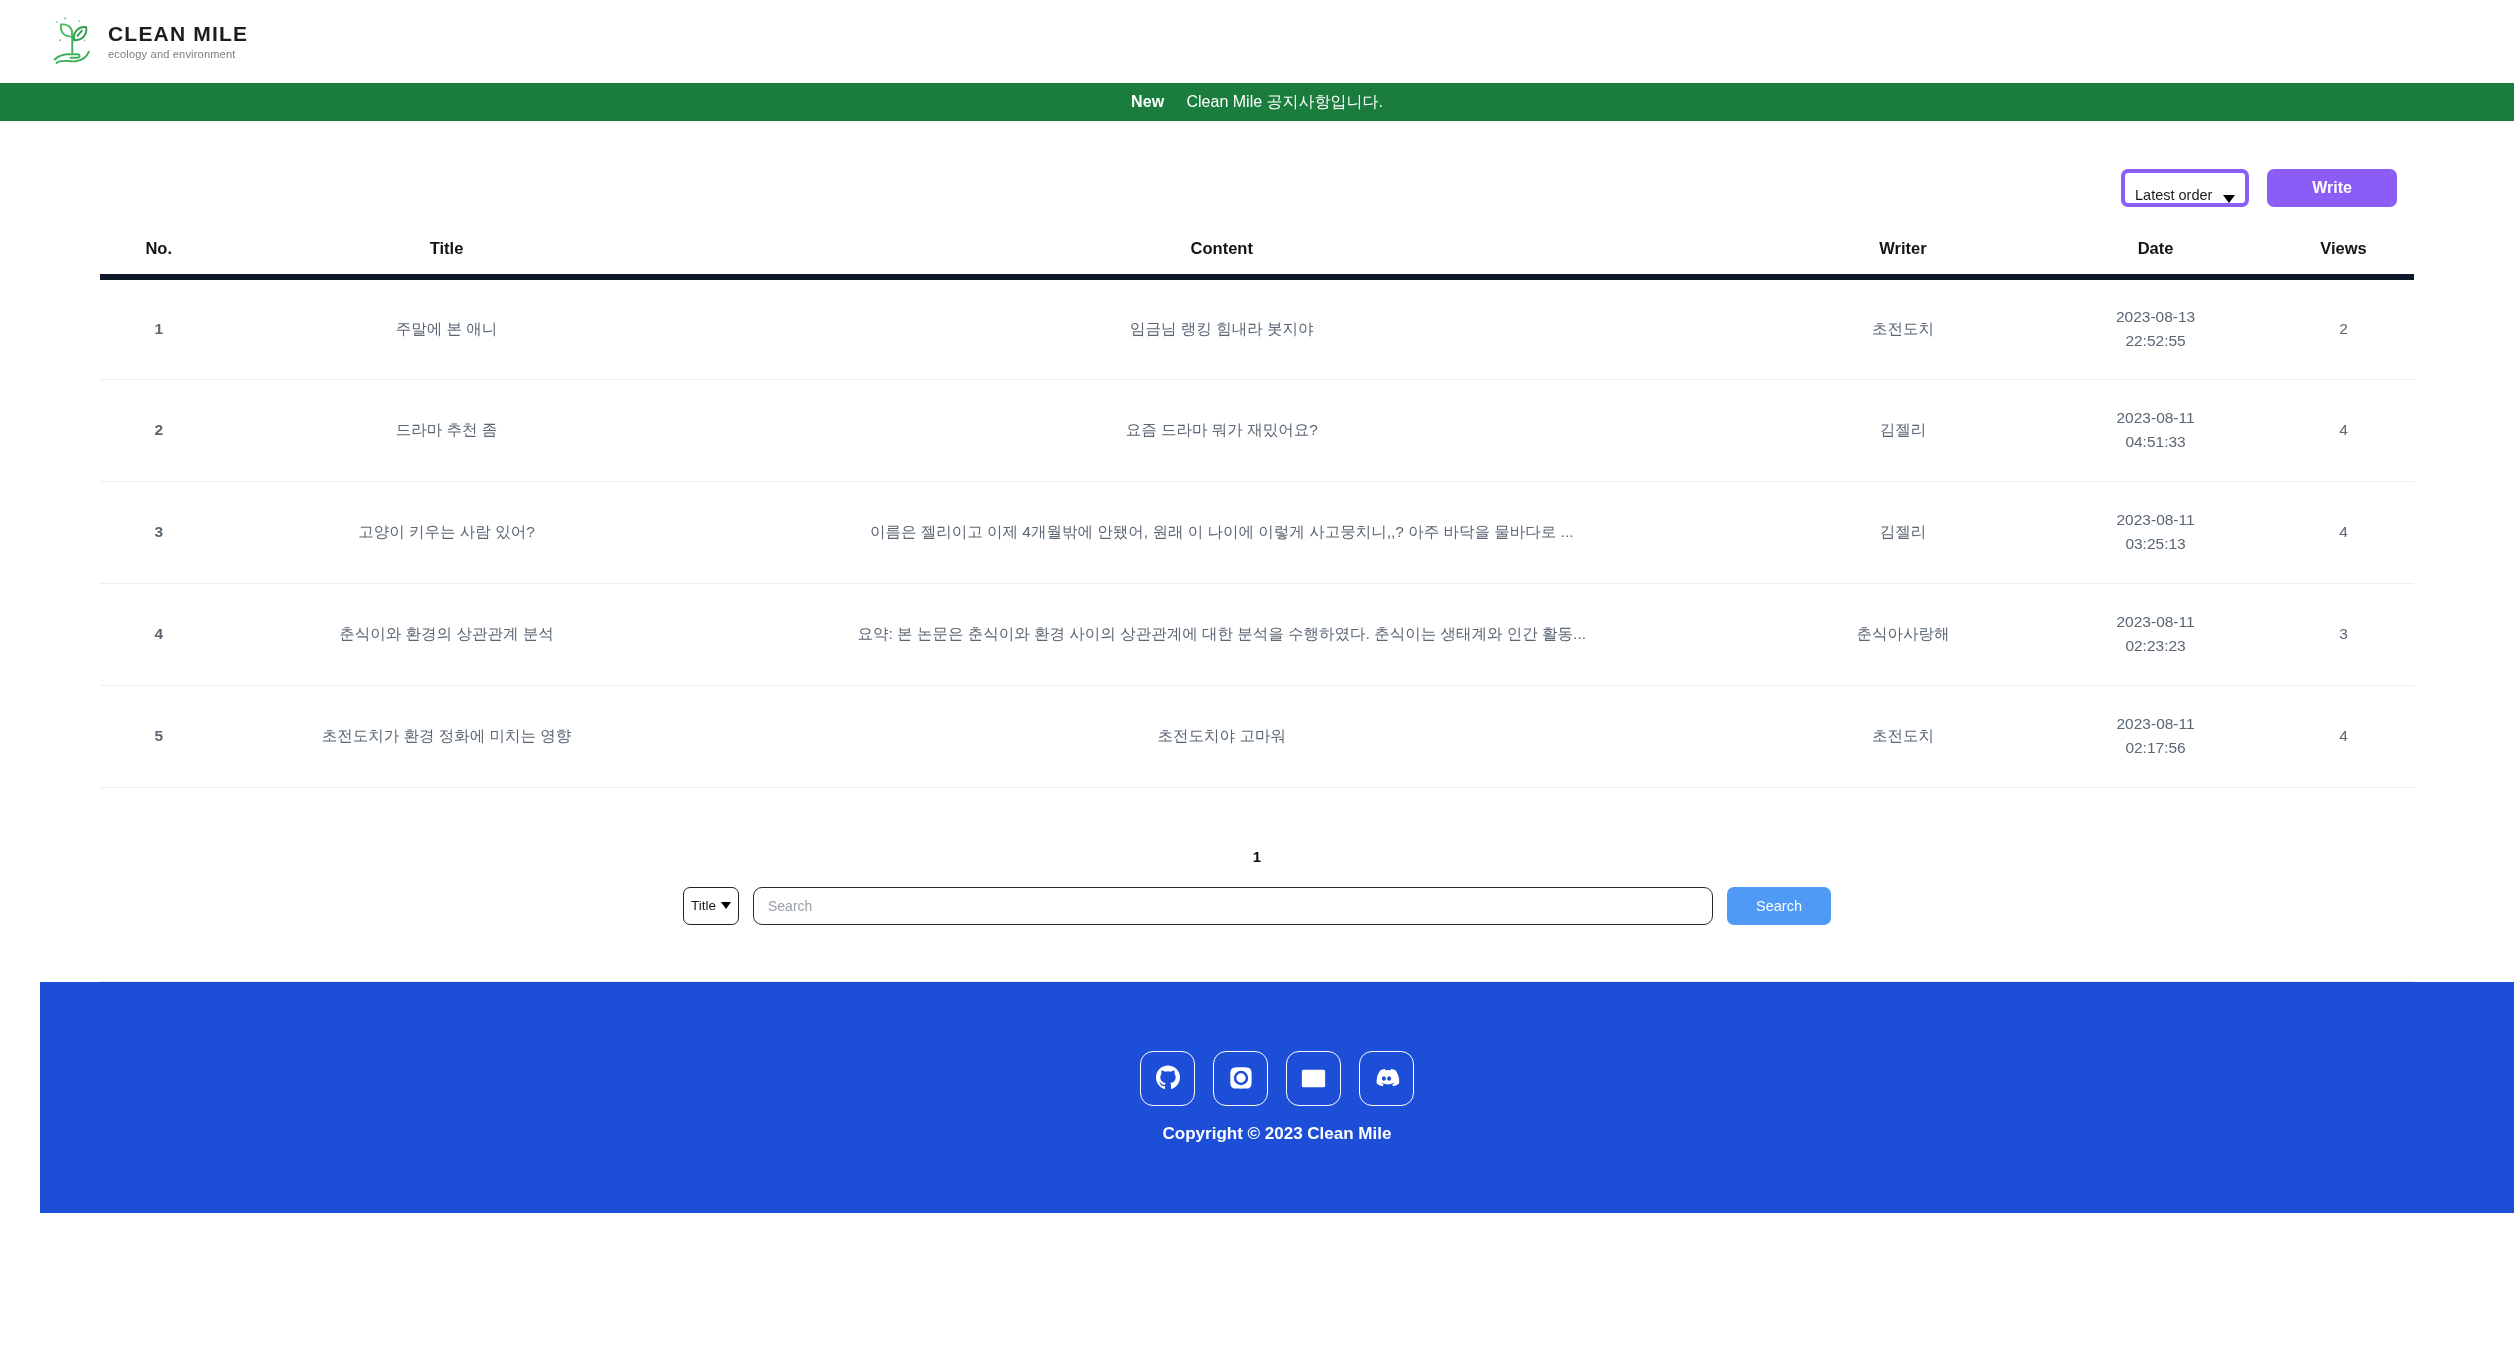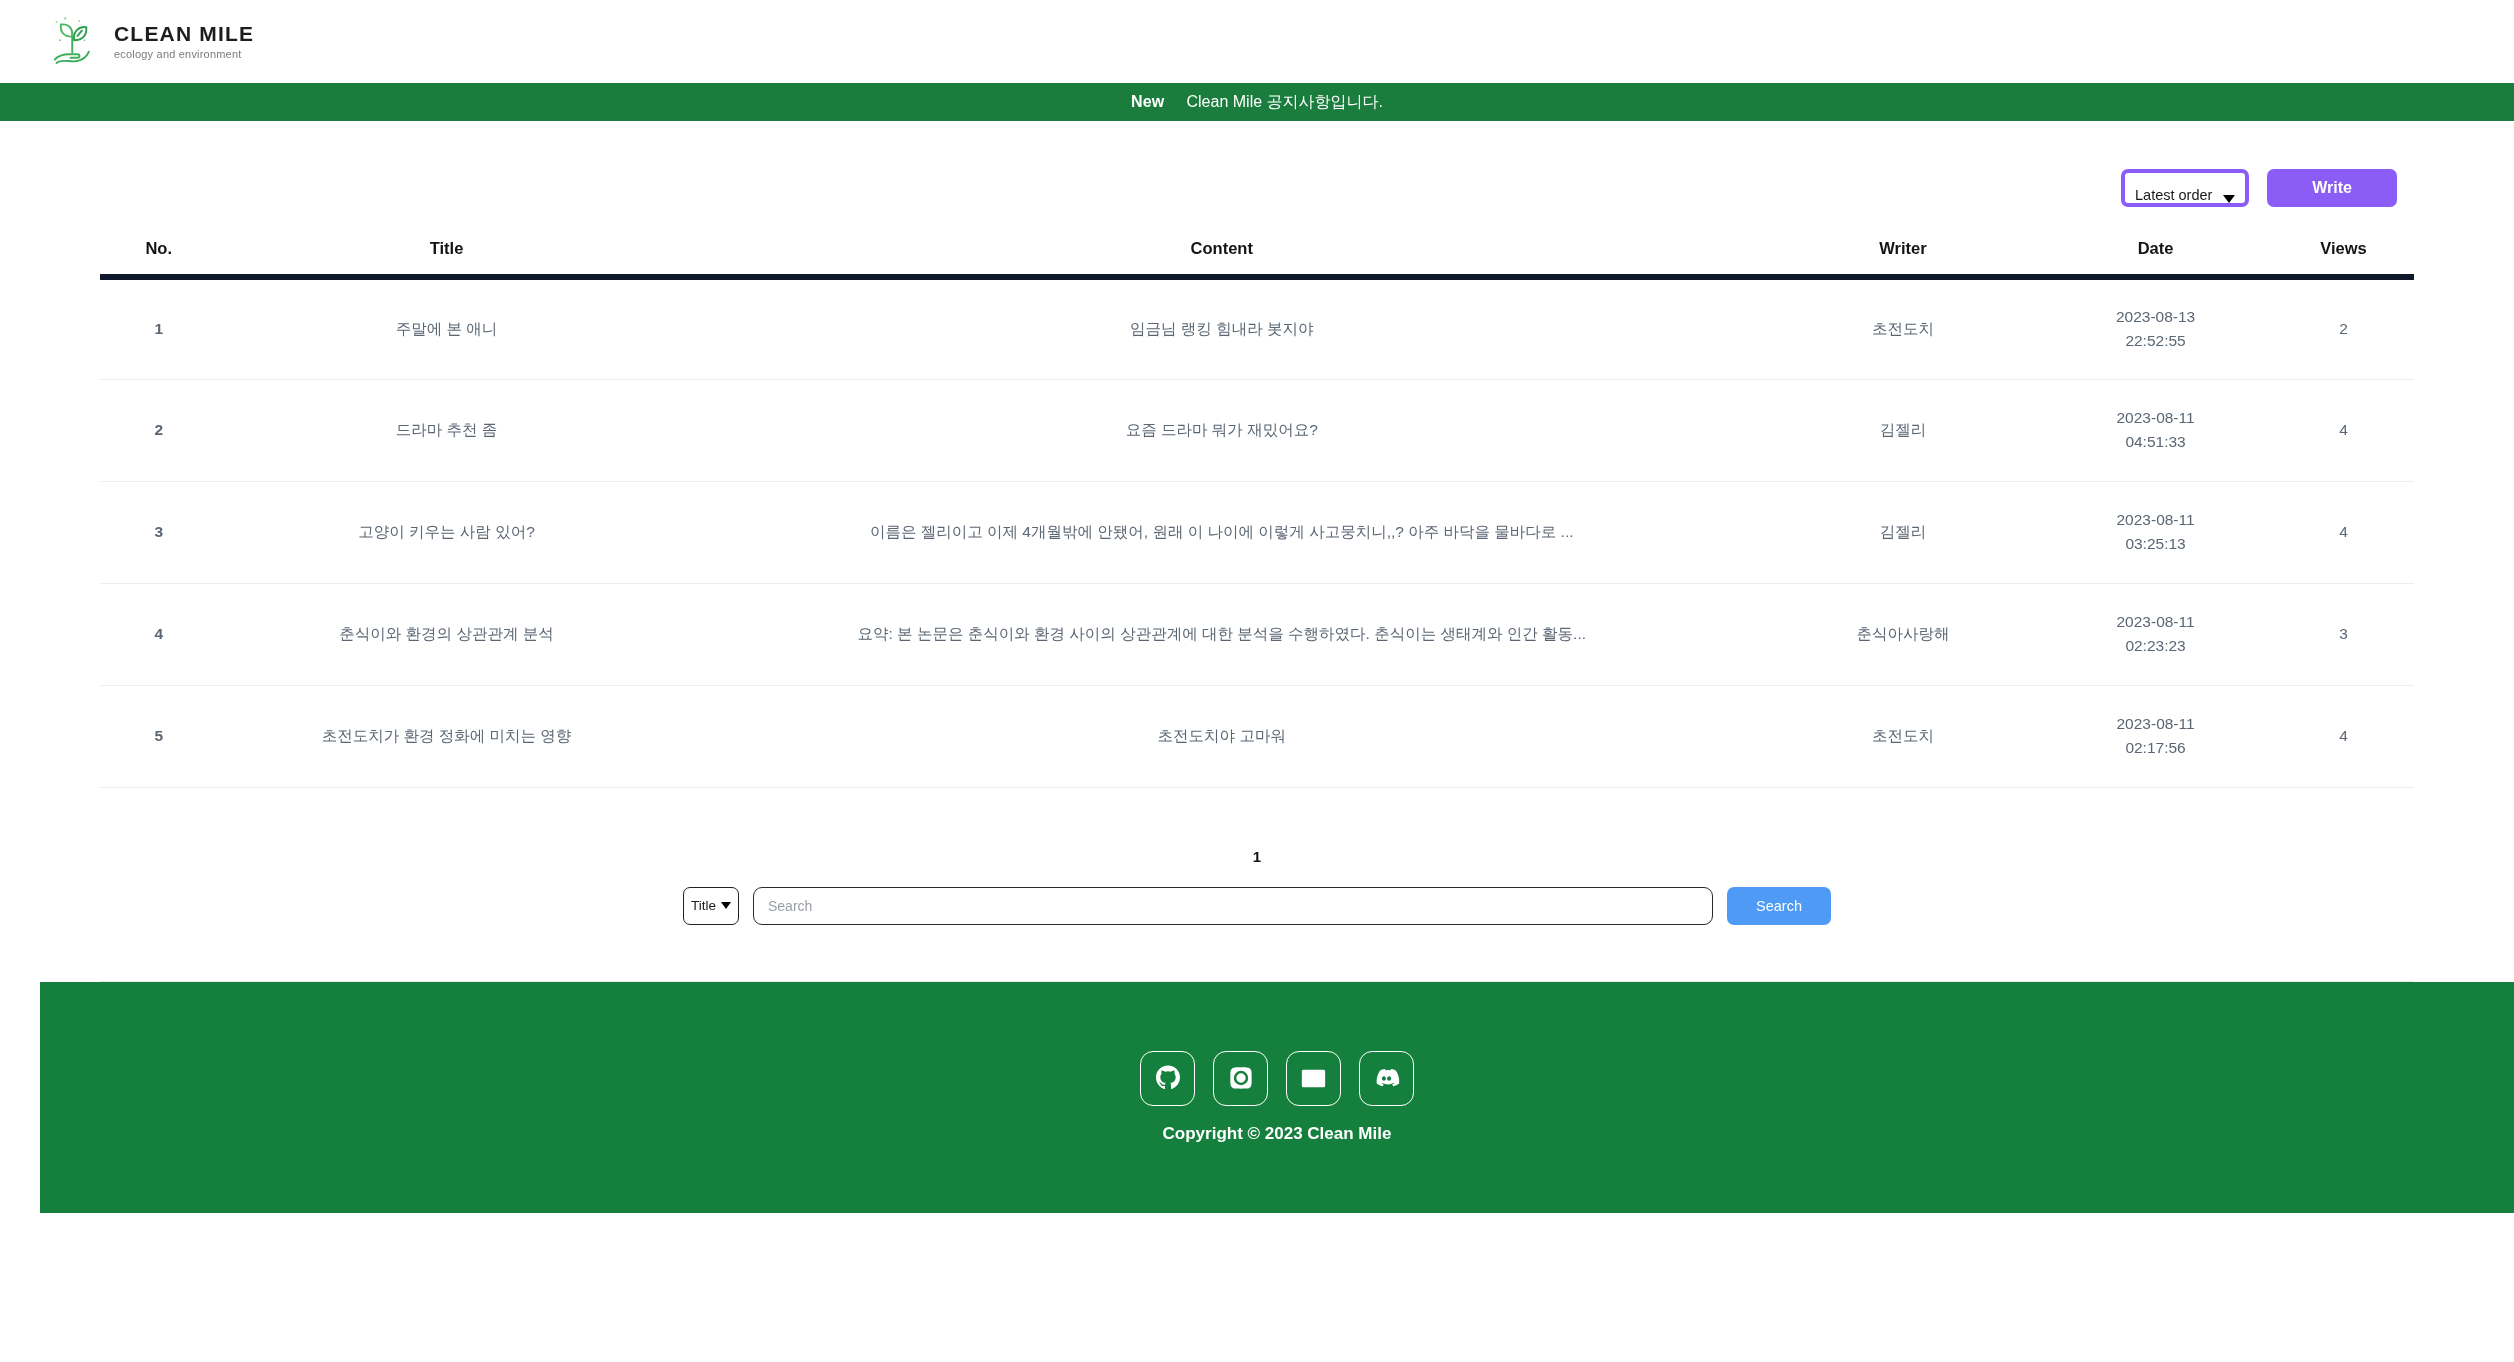--- a/index.html
+++ b/index.html
@@ -13,21 +13,21 @@
   }
 
   
   .header {
     height: 83px;
     display: flex;
     align-items: center;
     padding: 0 44px 0 46px;
     background: #ffffff;
   }
-  .brand { display: flex; align-items: center; gap: 12px; }
+  .brand { display: flex; align-items: center; gap: 6px; }
   .brand-mark { width: 56px; height: 56px; flex: none; }
   .brand-text { display: flex; flex-direction: column; justify-content: center; line-height: 1; }
   .brand-title {
     font-size: 21px; font-weight: bold; letter-spacing: 1.2px; color: #1d1d1d;
   }
   .brand-sub {
     font-size: 11px; color: #7b7b7b; letter-spacing: .2px; margin-top: 5px;
   }
 
   .nav {
@@ -200,21 +200,21 @@
     width: 104px; height: 38px;
     background: #4e9af5; color: #fff; border: none; border-radius: 7px;
     font-size: 14.5px; cursor: pointer; font-family: inherit;
   }
 
   .divider { margin-top: 56px; border-top: 1px solid #e9e9e9; }
 
   
   .footer {
     height: 231px;
-    background: #15803d;
+    background: #1d4ed8;
     display: flex;
     flex-direction: column;
     align-items: center;
     justify-content: center;
     gap: 18px;
     margin-left: 40px;
   }
   .socials { display: flex; gap: 18px; }
   .social-icon {
     width: 55px; height: 55px;

